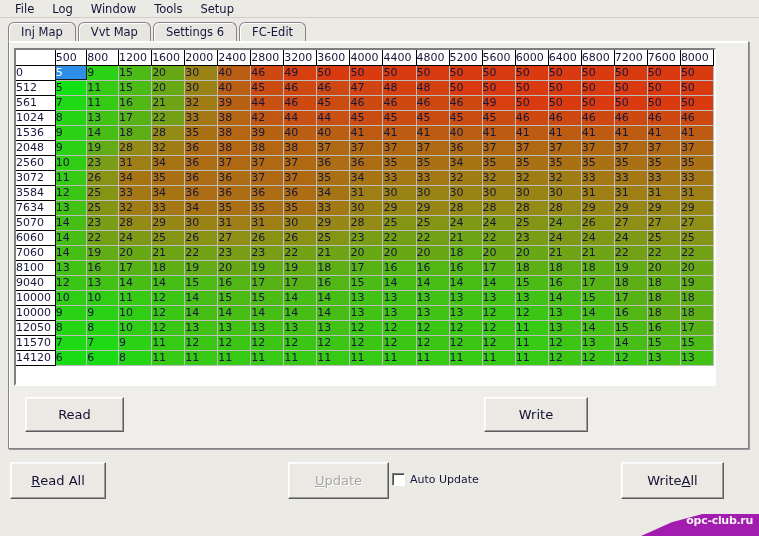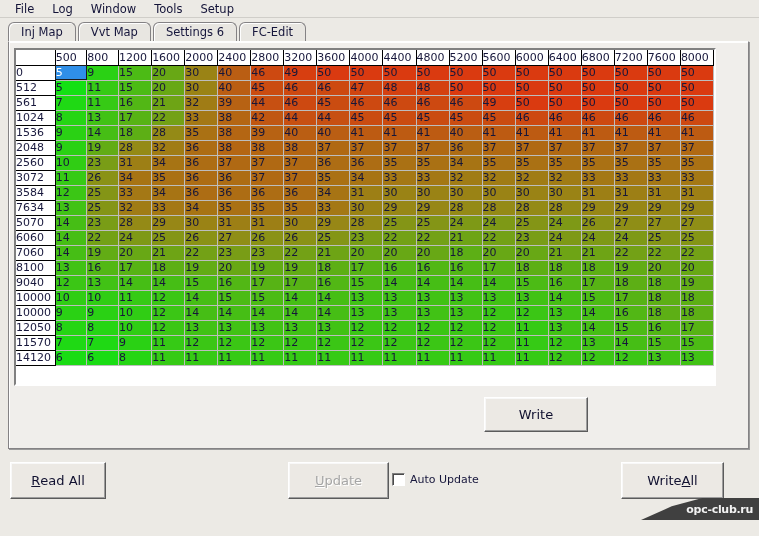--- a/index.html
+++ b/index.html
@@ -166,28 +166,28 @@
     background:#ffffff;
     border:1px solid;
     border-color:#7e7e7e #ffffff #ffffff #7e7e7e;
     box-shadow:inset 1px 1px 0 #4a4a4a;
     display:inline-block;
   }
   .ul{text-decoration:underline;}
 
   
   #watermark{
-    position:absolute;right:0;bottom:16px;
+    position:absolute;right:0;bottom:0;
     width:118px;height:22px;
-    background:#404040;
+    background:#a21caf;
     color:#f2f2f2;
     font-size:11px;
     font-weight:bold;
     letter-spacing:-.3px;
-    display:flex;align-items:center;justify-content:flex-end;
+    display:flex;justify-content:flex-end;
     padding-right:6px;
     box-sizing:border-box;
     clip-path:polygon(26% 38%, 52% 0%, 100% 0%, 100% 100%, 0% 100%);
   }
 </style>
 </head>
 <body>
 
 <div id="menubar">
   <div class="menu-item">File</div>
@@ -691,20 +691,23 @@
             <td class="cell" style="background: rgb(59, 198, 21);">12</td>
             <td class="cell" style="background: rgb(59, 198, 21);">12</td>
             <td class="cell" style="background: rgb(59, 198, 21);">12</td>
             <td class="cell" style="background: rgb(65, 194, 21);">13</td>
             <td class="cell" style="background: rgb(65, 194, 21);">13</td>
           </tr>
         </tbody>
     </table>
   </div>
 
+  <div class="btn" id="btn-read">
+    <span>Read</span>
+  </div>
   <div class="btn" id="btn-write">
     <span>Write</span>
   </div>
 </div>
 
 <div class="btn" id="btn-readall">
   <span class="ul">R</span>
     <span>ead All</span>
 </div>
 

